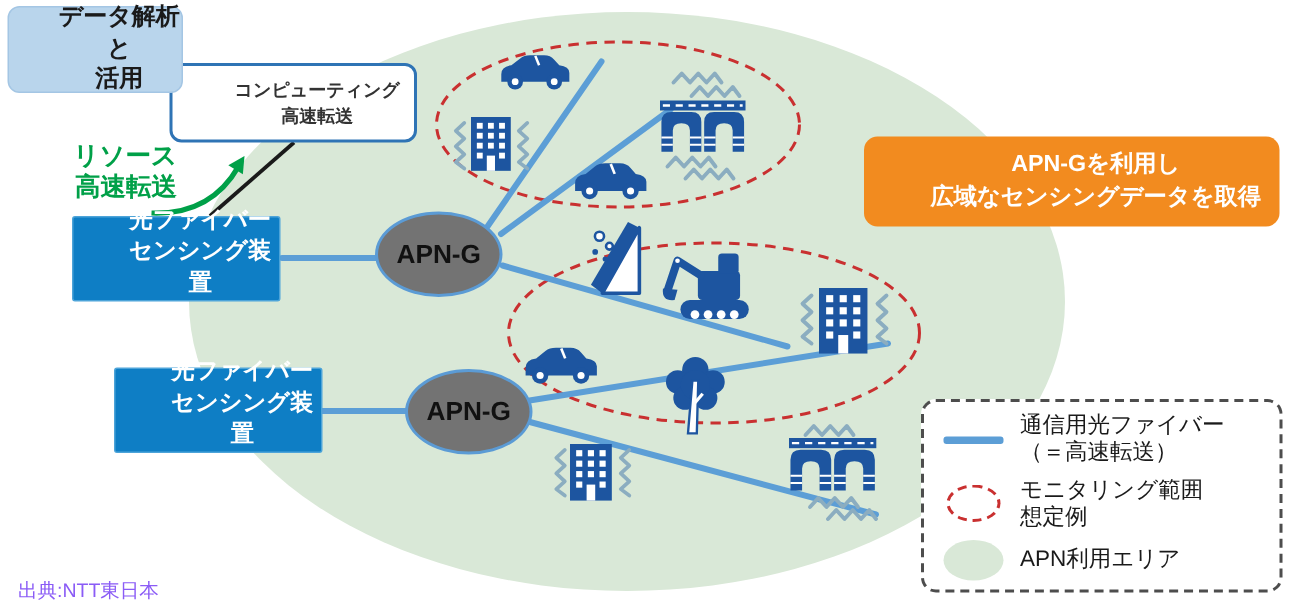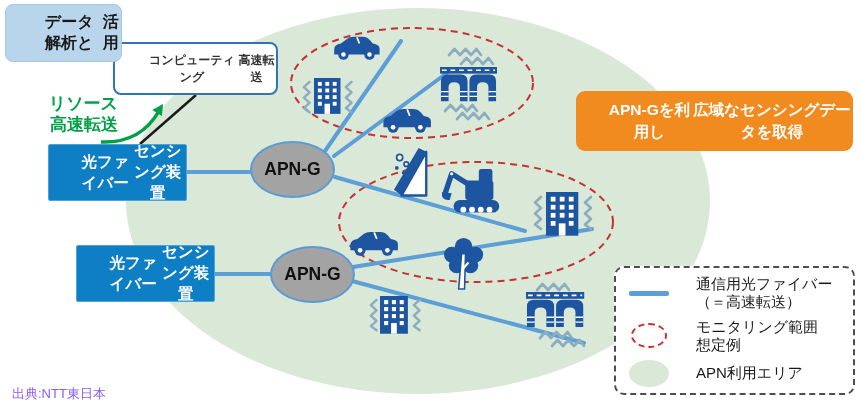--- a/index.html
+++ b/index.html
@@ -5,21 +5,21 @@
   * { margin:0; padding:0; box-sizing:border-box; }
   html,body { background:#fff; }
   .stage {
     position:relative; width:860px; height:409px; background:#fff;
     font-family:"Liberation Sans","DejaVu Sans",sans-serif; overflow:hidden;
   }
   .stage svg.backdrop { position:absolute; left:0; top:0; z-index:0; }
 
   .abs { position:absolute; }
   .center2 {
-    display:flex; flex-direction:row; align-items:center; justify-content:center;
+    display:flex; flex-direction:column; align-items:center; justify-content:center;
     text-align:center;
     padding-left:32px;
   }
 
   .data-analysis-box {
     left:5px; top:4px; width:117px; height:58px; z-index:3;
     background:#b9d5ec; border:1px solid #a4c6e4; border-radius:8px;
     font-size:16px; font-weight:600; color:#1a1a1a; line-height:1.3;
   }
   .computing-box {
@@ -33,38 +33,38 @@
   }
   .fiber-box {
     width:139px; height:57px; z-index:2;
     background:#0e7ec5; border:1.5px solid #4da4d9; border-radius:2px;
     color:#fff; font-size:15.5px; font-weight:700; line-height:1.35;justify-content:flex-end;
   }
   .fiber-box-1 { left:48px; top:144px; }
   .fiber-box-2 { left:76px; top:245px; }
   .apn-node {
     width:85px; height:57px; z-index:2; border-radius:50%;
-    background:#a3a3a3; border:2.5px solid #5b9bd5;
+    background:#737373; border:2.5px solid #5b9bd5;
     display:flex; align-items:center; justify-content:center;
     font-size:17.5px; font-weight:600; color:#111;
   }
   .apn-node-1 { left:250px; top:141px; }
   .apn-node-2 { left:270px; top:246px; }
   .callout {
     left:576px; top:91px; width:277px; height:60px; z-index:2;
     background:#f28b1f; border-radius:9px;
     color:#fff; font-size:15.5px; font-weight:700; line-height:1.45;
   }
   .legend {
     left:614px; top:266px; width:241px; height:129px; z-index:2;
     background:#fff; border:2.5px dashed #4d4d4d; border-radius:10px;
     padding:7px 8px 6px 10px;
     display:flex; flex-direction:column; justify-content:space-between;
   }
-  .legend-row { display:flex; align-items:center; gap:24px; }
+  .legend-row { display:flex; align-items:center; gap:8px; }
   .legend-swatch-wrap { width:46px; flex:0 0 46px; display:flex; justify-content:center; }
   .swatch-line { width:40px; height:4.5px; background:#5c9ed6; border-radius:2px; }
   .swatch-ring { width:36px; height:25px; border:2px dashed #c93030; border-radius:50%; }
   .swatch-area { width:40px; height:27px; background:#d9e8d7; border-radius:50%; }
   .legend-label { font-size:15px; color:#1a1a1a; line-height:1.22; }
   .source-label {
     left:12px; top:385px; z-index:2; font-size:13px; color:#8b5cf6;
   }
 </style>
 </head>

